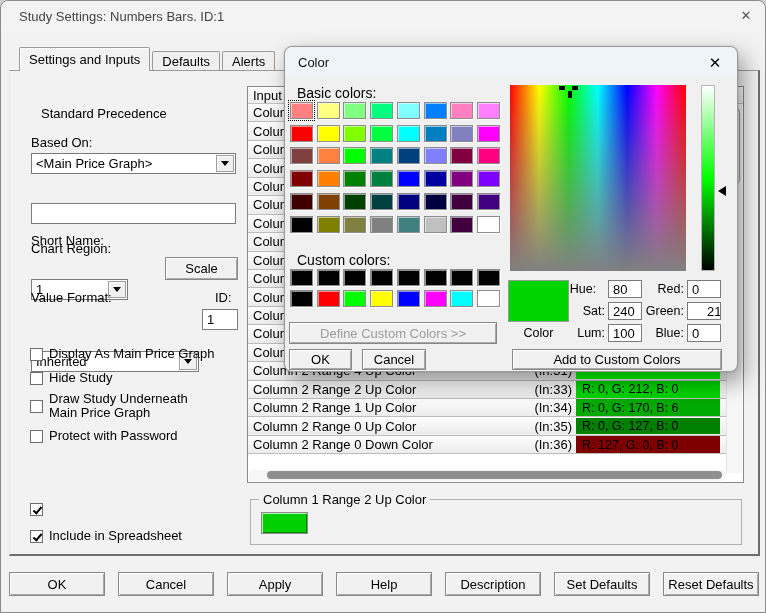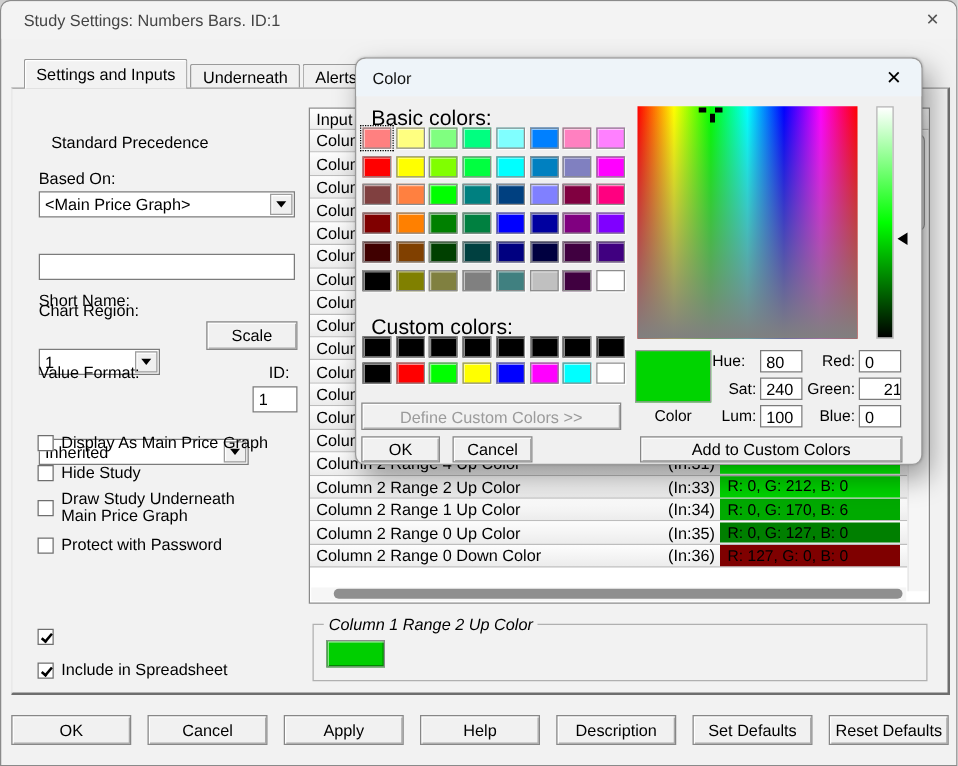--- a/index.html
+++ b/index.html
@@ -81,38 +81,38 @@
   .lrow .rname { padding-left:5px; white-space:nowrap; overflow:hidden; flex:1; }
   .lrow .rid { white-space:nowrap; margin-right:4px; }
   .lrow .rswatch { width:144px; height:16.5px; margin-right:6px; flex:0 0 144px; display:flex; align-items:center; padding-left:6px; color:#000; font-size:12.5px; white-space:nowrap; overflow:hidden; }
   .vscroll { position:absolute; right:1px; top:18px; width:16px; height:368px; background:#f6f6f6; border-left:1px solid #e3e3e3; }
   .vthumb { position:absolute; left:2px; top:2px; width:11px; height:78px; background:#f1f1f1; border:1px solid #9b9b9b; border-radius:6px; }
   .hscroll { position:absolute; left:1px; right:18px; bottom:1px; height:11px; background:#f6f6f6; }
   .hthumb { position:absolute; left:18px; right:3px; top:1px; height:8px; background:#8f8f8f; border-radius:4px; }
 
   
   .groupbox { position:absolute; left:240px; top:428px; width:492px; height:46px; border:1px solid #b0b0b0; }
-  .groupbox .gtitle { position:absolute; left:8px; top:-8px; background:#f2f2f2; padding:0 4px; font-size:13px;font-style:italic; }
+  .groupbox .gtitle { position:absolute; left:8px; top:-8px; background:#f2f2f2; padding:0 4px; font-size:13px; }
   .gswatch { position:absolute; left:10px; top:12px; width:47px; height:22px; border:1px solid #8b8b8b; box-shadow: inset 1px 1px 0 rgba(255,255,255,.7), inset -1px -1px 0 rgba(0,0,0,.35); cursor:pointer; }
 
   
   .button-row { position:absolute; left:8px; top:571px; width:750px; display:flex; justify-content:space-between; }
   .button-row .btn { width:96px; height:24px; }
 
   
   .color-dialog {
     position:absolute; left:283px; top:45px; width:454px; height:326px;
     background:#f0f0f0; border:1px solid #9a9a9a; border-radius:8px;
     box-shadow: 6px 10px 22px rgba(0,0,0,.38), 0 0 2px rgba(0,0,0,.2);
     z-index:10;
   }
   .cd-titlebar { position:absolute; left:0; top:0; width:100%; height:30px; background:#eef4f9; border-radius:8px 8px 0 0; }
   .cd-title { position:absolute; left:13px; top:8px; font-size:13px; color:#111; }
   .cd-close { position:absolute; right:12px; top:6px; width:20px; height:20px; text-align:center; line-height:20px; font-size:15px; color:#000; cursor:pointer; }
-  .cd-label { position:absolute; font-size:17px; }
+  .cd-label { position:absolute; font-size:14px; }
   .swgrid { position:absolute; }
   .swcell { position:absolute; width:23px; height:17px; border:1px solid #8d8d8d; box-shadow: inset 1px 1px 0 rgba(255,255,255,.55), 1px 1px 0 #fdfdfd; cursor:pointer; }
   .swcell.selected { outline:1px dotted #000; outline-offset:1px; }
   .cd-btn-define { position:absolute; left:4px; top:275px; width:208px; height:22px; color:#9b9b9b; }
   .cd-ok { position:absolute; left:4px; top:302px; width:63px; height:21px; }
   .cd-cancel { position:absolute; left:77px; top:302px; width:64px; height:21px; }
   .gradient {
     position:absolute; left:225px; top:38px; width:176px; height:186px; overflow:hidden; cursor:crosshair;
     background:
       linear-gradient(to bottom, rgba(128,128,128,0), rgba(128,128,128,1)),
@@ -136,21 +136,21 @@
 
 <div id="app">
 
   <div class="titlebar">
     <div class="title-text">Study Settings: Numbers Bars. ID:1</div>
     <div class="win-close">✕</div>
   </div>
 
   <div class="tab-strip">
       <div class="tab active">Settings and Inputs</div>
-      <div class="tab">Underneath</div>
+      <div class="tab">Defaults</div>
       <div class="tab">Alerts</div>
     </div>
 
   <div class="tab-page">
 
     <div class="abs" style="left:31px; top:35px;">Standard Precedence</div>
 
     <div class="abs" style="left:21px; top:64px;">Based On:</div>
     <div class="combo abs" style="left:21px; top:82px; width:205px; height:21px;">
       <span>&lt;Main Price Graph&gt;</span>

